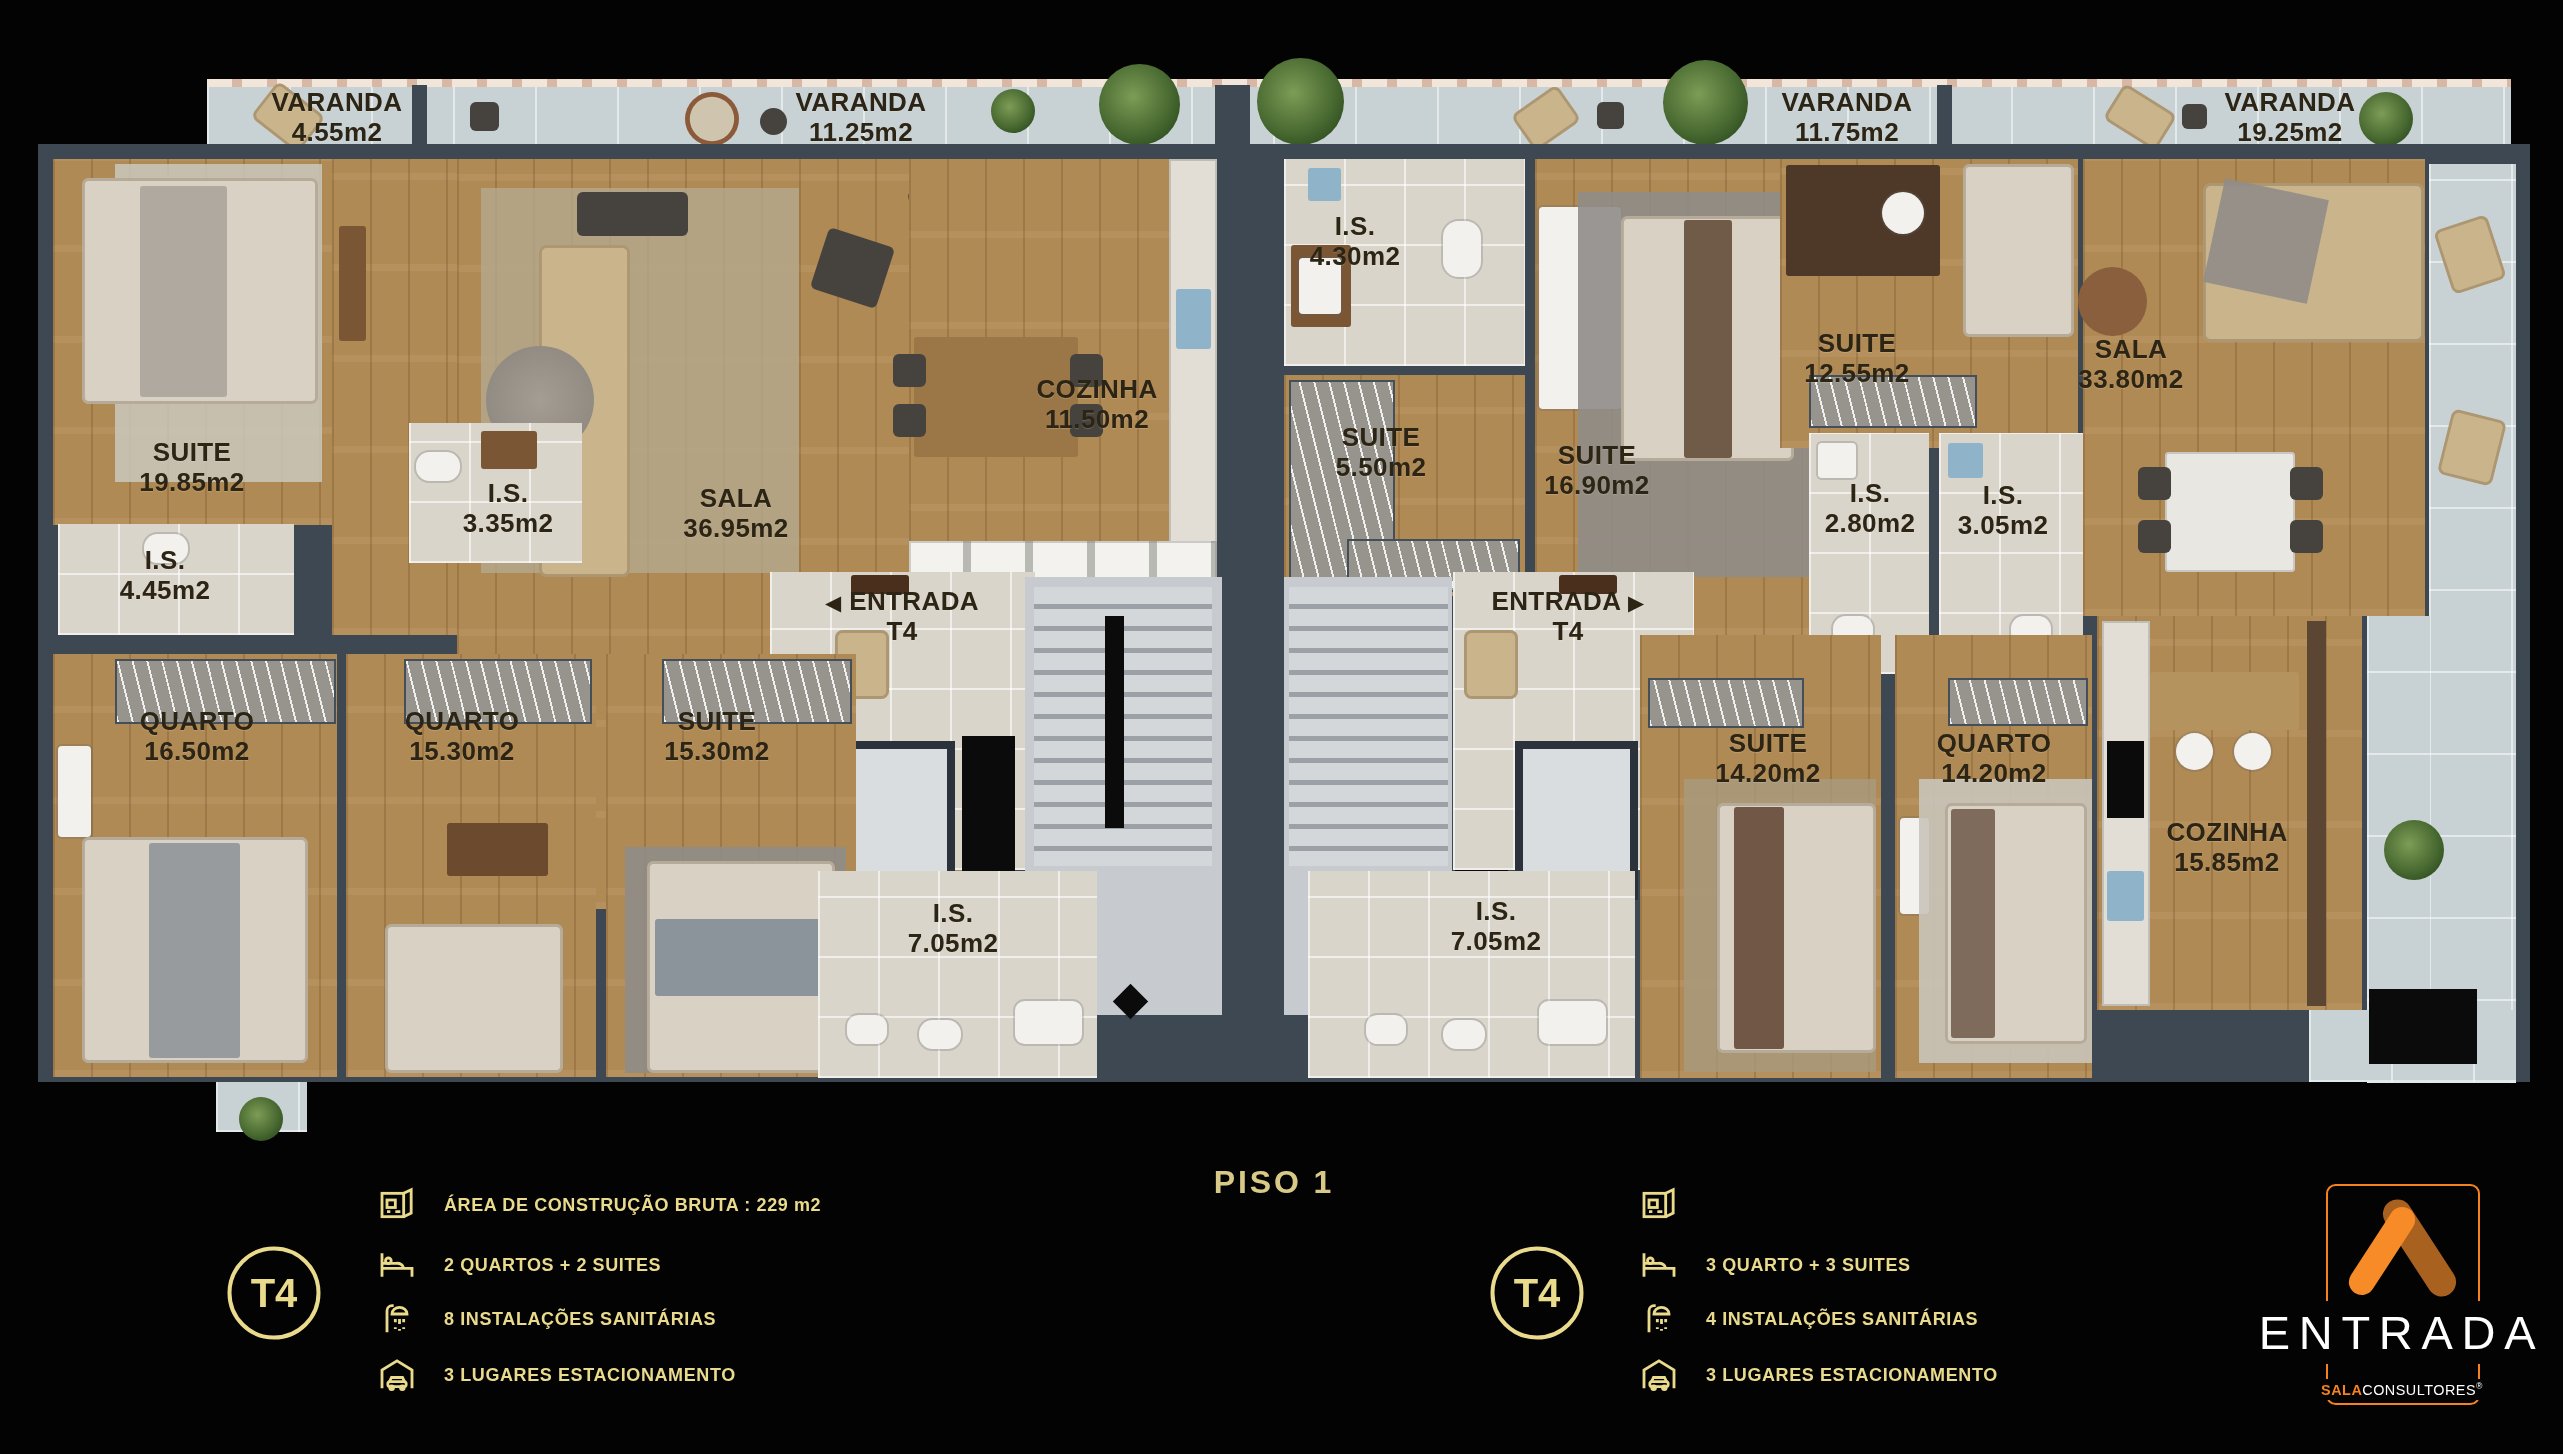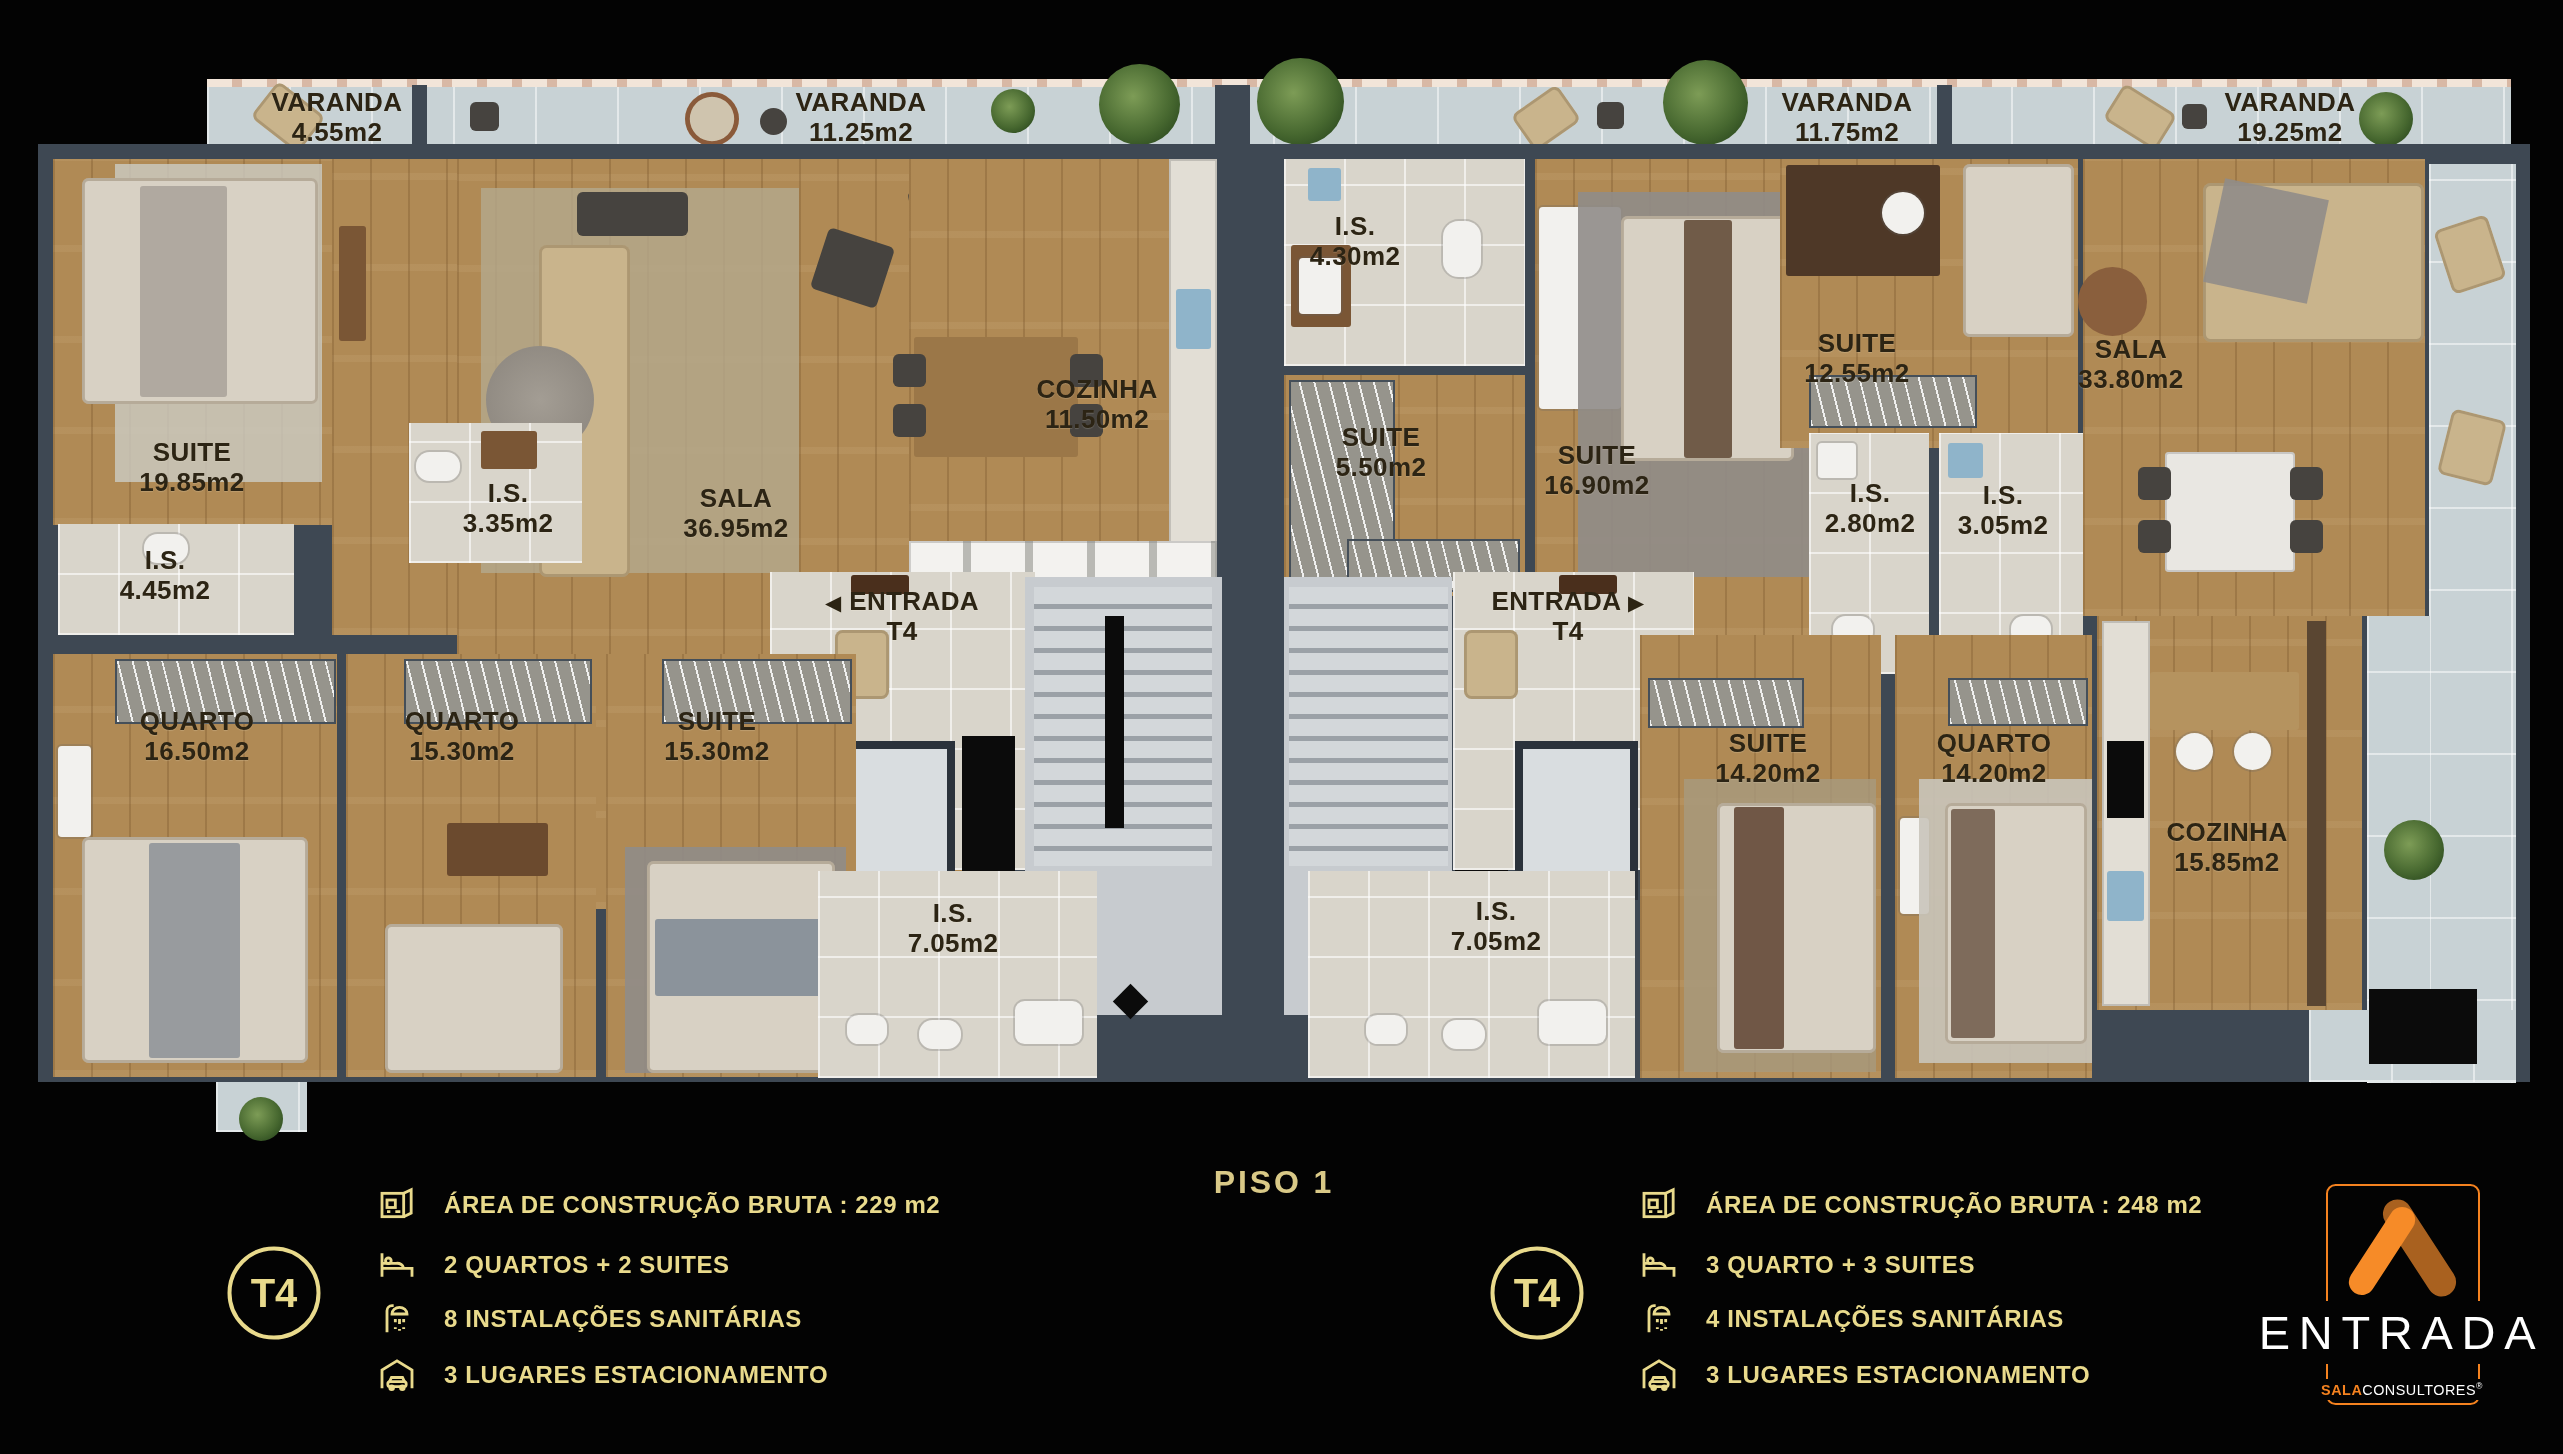--- a/index.html
+++ b/index.html
@@ -41,21 +41,21 @@
        font-weight:700;font-size:26px;line-height:1.16;letter-spacing:0.4px;white-space:nowrap;
        text-shadow:0 1px 1px rgba(255,248,230,.18);}
   .lbl span{display:block;}
   .lbl .inline{display:inline;}
   .arr{font-size:21px;display:inline;}
   
   .piso{position:absolute;transform:translate(-50%,-50%);color:#d9c987;font-weight:700;
         font-size:32px;letter-spacing:2.9px;}
   .legend-row{position:absolute;display:flex;align-items:center;gap:27px;color:var(--gold);}
   .legend-row svg{width:40px;height:40px;flex:0 0 40px;}
-  .legend-text{font-size:24px;font-weight:700;letter-spacing:0.6px;color:var(--gold);white-space:nowrap;}
+  .legend-text{font-size:18px;font-weight:700;letter-spacing:0.6px;color:var(--gold);white-space:nowrap;}
   .badge{position:absolute;transform:translate(-50%,-50%);width:85px;height:85px;border:4.8px solid var(--gold);
          border-radius:50%;display:flex;align-items:center;justify-content:center;
          color:var(--gold);font-size:40px;font-weight:700;}
   :root{--gold:#e9da8c;--orange:#f5821f;--dorange:#a9611f;}
   
   .logo-box{position:absolute;left:2326px;top:1184px;width:150px;height:217px;
             border:2.9px solid var(--orange);border-radius:9.6px;}
   .abar{position:absolute;border-radius:15.4px;}
   .logo-name{position:absolute;left:2257px;top:1301px;width:289px;text-align:center;background:#030303;
              color:#fff;font-size:47px;font-weight:400;letter-spacing:8.7px;padding:3.8px 0;}
@@ -384,21 +384,20 @@
 <div class="badge" style="left:1537px;top:1293px;">
     <span>T4</span>
   </div>
 <div class="legend-row" style="left:1639px;top:1185px;">
   <svg viewBox="0 0 24 24" fill="none" stroke="#e9da8c" stroke-width="1.7">
       <rect x="3" y="5" width="13" height="14"></rect>
       <path d="M16 5l4.5-2.2v14L16 19"></path>
       <rect x="6" y="9" width="5" height="4.5"></rect>
       <path d="M11 16h3M6 16h2"></path>
     </svg>
-  <span class="legend-text">ÁREA DE CONSTRUÇÃO BRUTA :  248 m2</span>
 </div>
 <div class="legend-row" style="left:1639px;top:1245px;">
   <svg viewBox="0 0 24 24" fill="none" stroke="#e9da8c" stroke-width="1.7">
       <path d="M3 5v14M3 14h18v5M3 11h8.5a4 3.2 0 014.5 3"></path>
       <circle cx="6.8" cy="9.5" r="1.7"></circle>
     </svg>
   <span class="legend-text">3 QUARTO + 3 SUITES</span>
 </div>
 <div class="legend-row" style="left:1639px;top:1299px;">
   <svg viewBox="0 0 24 24" fill="none" stroke="#e9da8c" stroke-width="1.7">

